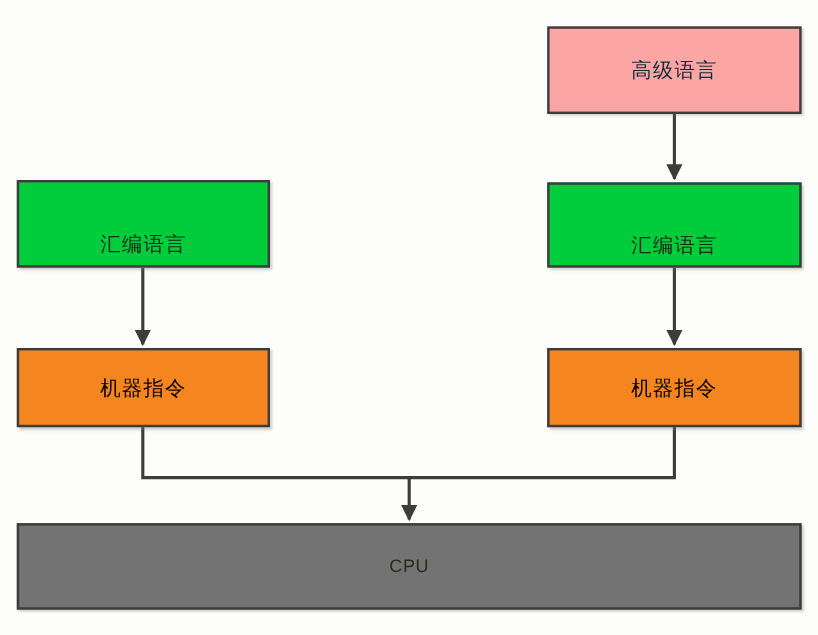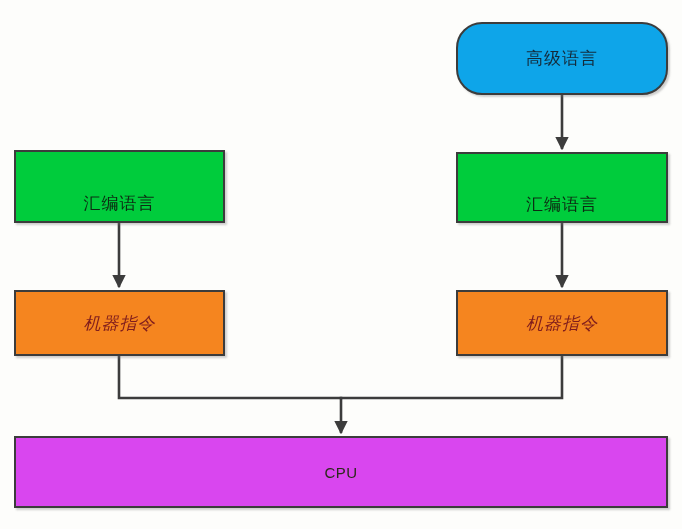--- a/index.html
+++ b/index.html
@@ -32,28 +32,28 @@
     justify-content: center;
     box-shadow: 2px 2px 2px rgba(120,120,120,0.35);
   }
   .node .label {
     font-size: 17px;
     letter-spacing: 1px;
     color: #1d1d1d;
     line-height: 1;
     white-space: nowrap;
   }
-  .node.blue   { background: #0ea5e9; border-radius: 26px; }
+  .node.blue   { background: #fca5a5; }
   .node.green  { background: #00cc3c; }
   .node.orange { background: #f5851f; }
-  .node.yellow { background: #d946ef; }
+  .node.yellow { background: #737373; }
 
   .node.blue .label { color: #142a3a; }
   .node.green .label { color: #0d2a13; margin-top: 33px; }
-  .node.orange .label { color: #7f1d1d; font-style: italic; }
+  .node.orange .label { color: #000000; }
   .node.yellow .label { font-size: 15px; letter-spacing: 0.5px; color: #2b2b1a; }
 
   
   #node-high-level  { left: 456px; top: 22px;  width: 212px; height: 73px; }
   #node-asm-right   { left: 456px; top: 152px; width: 212px; height: 71px; }
   #node-asm-left    { left: 14px;  top: 150px; width: 211px; height: 73px; }
   #node-mach-left   { left: 14px;  top: 290px; width: 211px; height: 66px; }
   #node-mach-right  { left: 456px; top: 290px; width: 212px; height: 66px; }
   #node-cpu         { left: 14px;  top: 436px; width: 654px; height: 72px; }
 </style>

